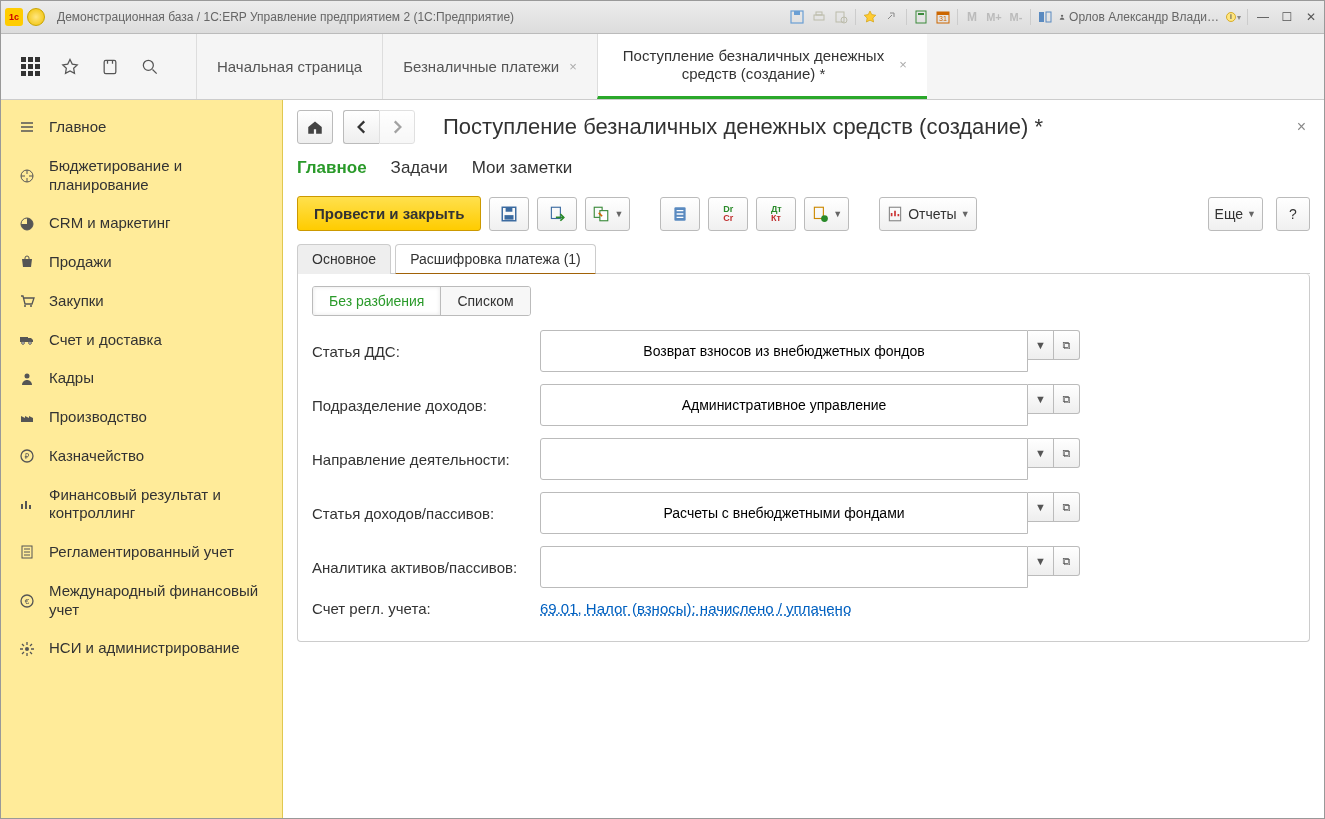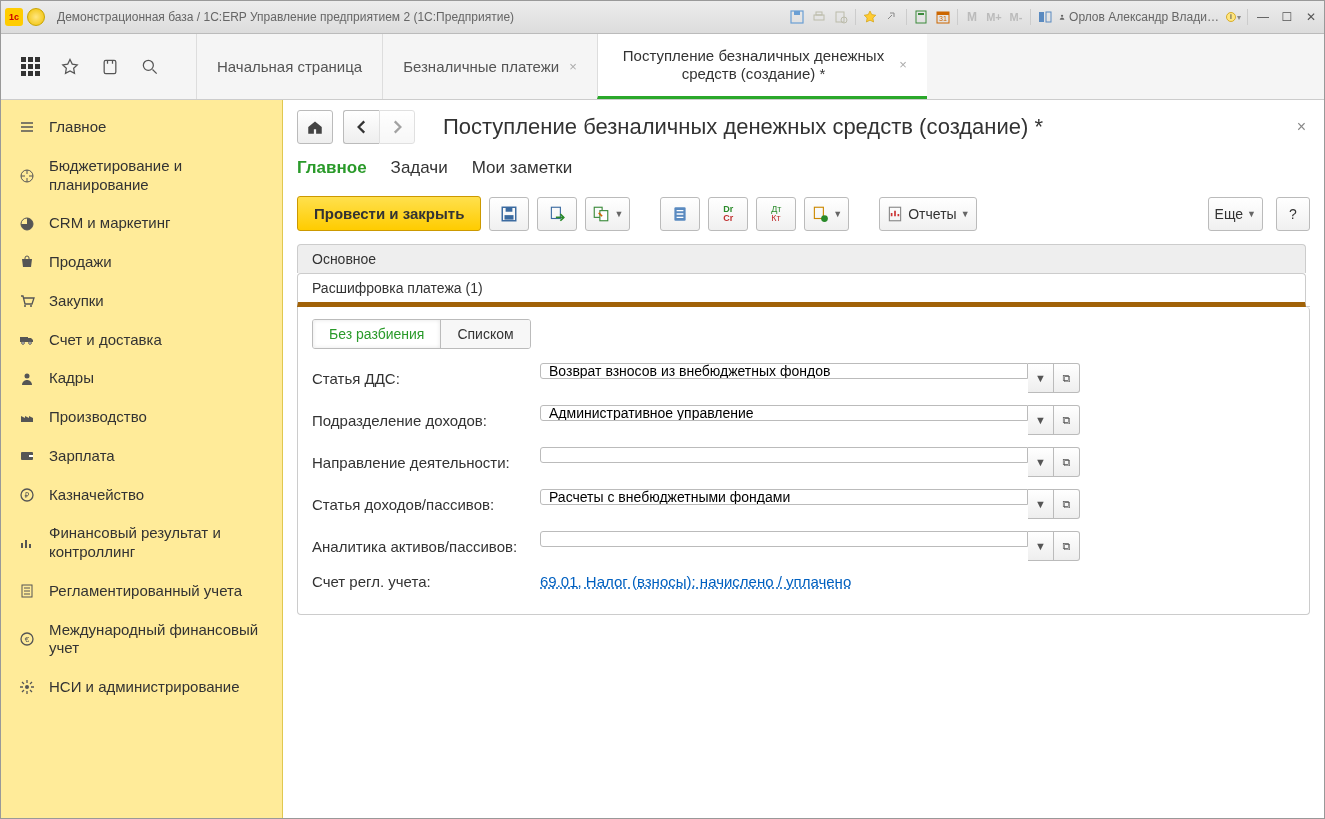--- a/index.html
+++ b/index.html
@@ -57,35 +57,35 @@
 .sub-tabs .stab.active { color:#2a9a2a; font-weight:bold; }
 
 .toolbar { display:flex; align-items:center; gap:8px; margin-bottom:12px; }
 .btn-primary { background: linear-gradient(#ffe04d,#ffcc00); border:1px solid #cc9900; border-radius:3px; padding: 8px 16px; font-size:15px; font-weight:bold; color:#333; cursor:pointer; }
 .tool-btn { border:1px solid #bbb; border-radius:3px; background: linear-gradient(#fff,#f0f0f0); height:34px; min-width:40px; display:flex; align-items:center; justify-content:center; cursor:pointer; padding:0 6px; gap:4px; font-size:14px; }
 .tool-btn svg { width:18px; height:18px; }
 .tool-btn .caret { font-size:9px; color:#666; }
 .tool-gap { width: 14px; }
 .toolbar-right { margin-left:auto; display:flex; gap:13px; }
 
-.card-tabs { display:flex; border-bottom: 1px solid #ccc; flex-direction: column; }
+.card-tabs { display:flex; border-bottom: 1px solid #ccc; }
 .ctab { padding:6px 14px; border:1px solid #ccc; border-bottom:none; background:#eee; border-radius:4px 4px 0 0; margin-right:4px; font-size:14px; cursor:pointer; position:relative; top:1px; }
-.ctab.active { background:#fff; border-bottom:5px solid #a16207; }
+.ctab.active { background:#fff; border-bottom:1px solid #a16207; }
 
 .card-body { border:1px solid #ccc; border-top:none; padding: 12px 14px; border-radius: 0 4px 4px 4px; }
 
 .mode-tabs { display:inline-flex; border:1px solid #bbb; border-radius:3px; overflow:hidden; margin-bottom:14px; }
 .mtab { padding:6px 16px; font-size:14px; background:#f7f7f7; cursor:pointer; border-right:1px solid #bbb; }
 .mtab:last-child { border-right:none; }
 .mtab.active { background:#fff; color:#2a9a2a; box-shadow: inset 0 0 4px rgba(0,0,0,0.1); }
 
 .form-row { display:flex; align-items:center; margin-bottom: 12px; }
 .form-label { width: 228px; font-size:15px; color:#333; }
 .form-field { flex:0 0 auto; width: 540px; display:flex; }
-.form-input { flex:1; border:1px solid #bbb; border-radius:3px 0 0 3px; height:16px; padding: 0 8px; font-size:14px; background:#fff; }
+.form-input { flex:1; border:1px solid #bbb; border-radius:3px 0 0 3px; height:42px; padding: 0 8px; font-size:14px; background:#fff;text-align:center; }
 .field-btn { width:26px; height:30px; border:1px solid #bbb; border-left:none; background:linear-gradient(#fff,#eee); display:flex; align-items:center; justify-content:center; cursor:pointer; font-size:11px; color:#555; }
 .field-btn:last-child { border-radius:0 3px 3px 0; }
 .form-link { color:#0060c0; text-decoration:underline dotted; font-size:15px; cursor:pointer; }
 
 svg { display:block; }
 </style>
 </head>
 <body>
 
 <div class="window">
@@ -292,29 +292,20 @@
           <span class="nav-ico">
             <svg viewBox="0 0 16 16">
               <path d="M2 13V7l4 2V7l4 2V7l4 2v4z" fill="#555"></path>
             </svg>
           </span>
           <span class="nav-label">Производство</span>
         </div>
       <div class="nav-item">
           <span class="nav-ico">
             <svg viewBox="0 0 16 16">
-              <rect x="2" y="4" width="12" height="8" rx="1" fill="#555"></rect>
-              <rect x="10" y="7" width="4" height="2" fill="#fff"></rect>
-            </svg>
-          </span>
-          <span class="nav-label">Зарплата</span>
-        </div>
-      <div class="nav-item">
-          <span class="nav-ico">
-            <svg viewBox="0 0 16 16">
               <circle cx="8" cy="8" r="6" fill="none" stroke="#555" stroke-width="1.3"></circle>
               <text x="8" y="11" font-size="8" text-anchor="middle" fill="#555">₽</text>
             </svg>
           </span>
           <span class="nav-label">Казначейство</span>
         </div>
       <div class="nav-item">
           <span class="nav-ico">
             <svg viewBox="0 0 16 16">
               <path d="M3 13V8M7 13V5M11 13V9" stroke="#555" stroke-width="2"></path>
@@ -322,21 +313,21 @@
           </span>
           <span class="nav-label">Финансовый результат и контроллинг</span>
         </div>
       <div class="nav-item">
           <span class="nav-ico">
             <svg viewBox="0 0 16 16">
               <rect x="3" y="2" width="10" height="12" fill="none" stroke="#555"></rect>
               <path d="M5 5h6M5 8h6M5 11h6" stroke="#555"></path>
             </svg>
           </span>
-          <span class="nav-label">Регламентированный учета</span>
+          <span class="nav-label">Регламентированный учет</span>
         </div>
       <div class="nav-item">
           <span class="nav-ico">
             <svg viewBox="0 0 16 16">
               <circle cx="8" cy="8" r="6" fill="none" stroke="#555" stroke-width="1.3"></circle>
               <text x="8" y="11" font-size="8" text-anchor="middle" fill="#555">€</text>
             </svg>
           </span>
           <span class="nav-label">Международный финансовый учет</span>
         </div>
@@ -408,21 +399,21 @@
         <div class="tool-btn">
             <svg viewBox="0 0 16 16">
               <rect x="3" y="2" width="10" height="12" rx="1" fill="#5a8ac0"></rect>
               <path d="M5 5h6M5 8h6M5 11h6" stroke="#fff" stroke-width="1.2"></path>
             </svg>
           </div>
         <div class="tool-btn">
             <span style="font-size:9px;line-height:1;font-weight:bold"><span style="color:#2a8a2a">Dr</span><br><span style="color:#c03030">Cr</span></span>
           </div>
         <div class="tool-btn">
-            <span style="font-size:9px;line-height:1;font-weight:normal"><span style="color:#2a8a2a">Дт</span><br><span style="color:#c03030">Кт</span></span>
+            <span style="font-size:9px;line-height:1;font-weight:bold"><span style="color:#2a8a2a">Дт</span><br><span style="color:#c03030">Кт</span></span>
           </div>
         <div class="tool-btn">
             <svg viewBox="0 0 16 16">
               <rect x="3" y="2" width="8" height="10" fill="none" stroke="#cc8800"></rect>
               <circle cx="12" cy="12" r="3" fill="#2a8a2a"></circle>
             </svg>
             <span class="caret">▼</span>
           </div>
         <div class="tool-gap"></div>
         <div class="tool-btn">

